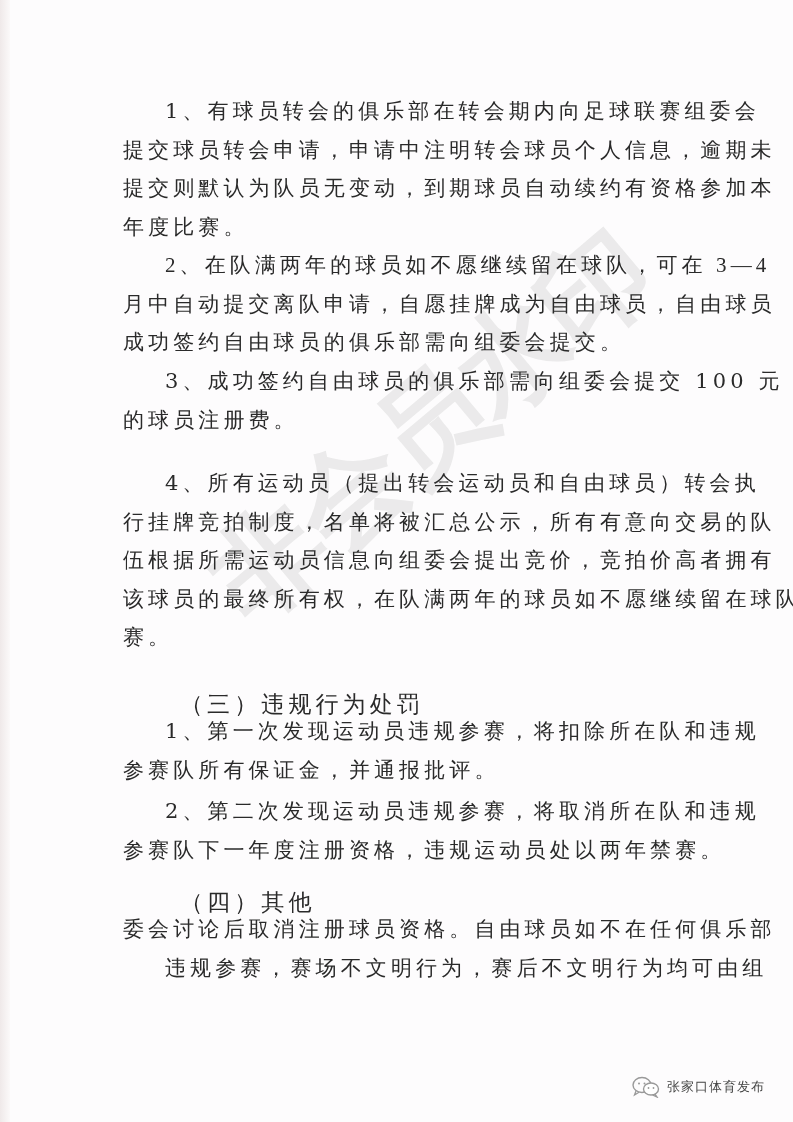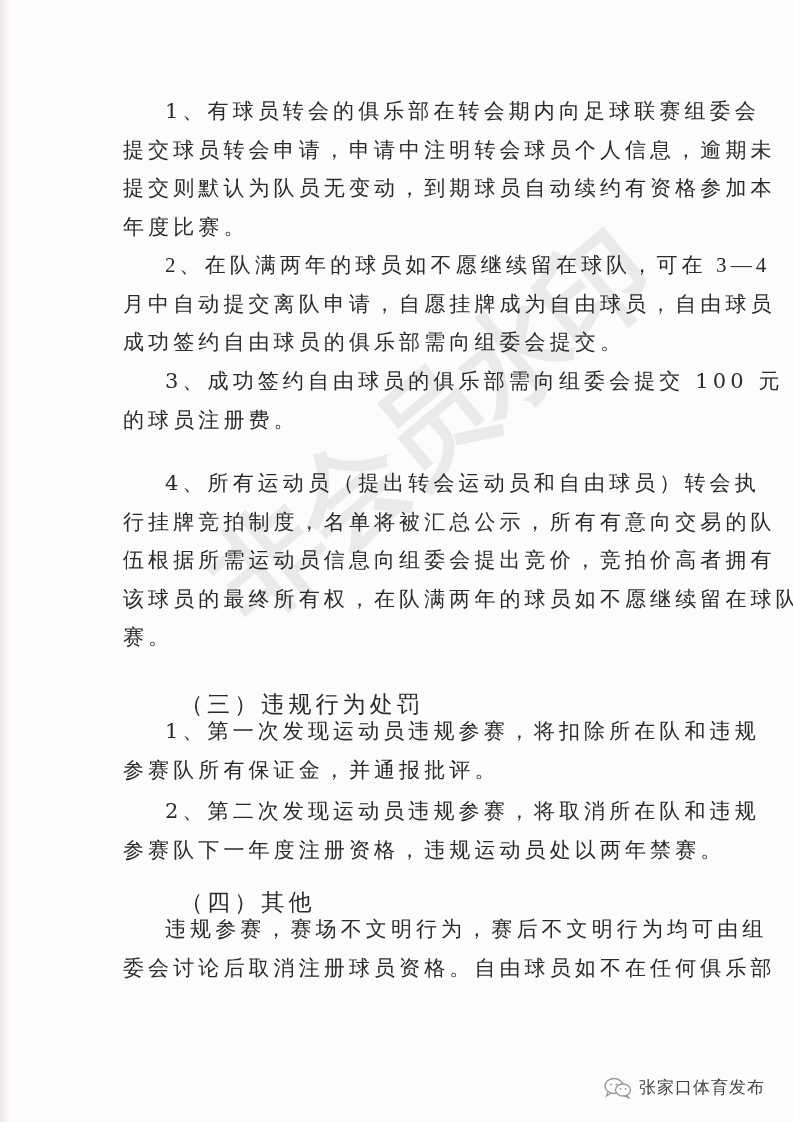--- a/index.html
+++ b/index.html
@@ -75,21 +75,21 @@
 
     .footer-brand {
       position: absolute;
       right: 28px;
       top: 1076px;
       display: flex;
       align-items: center;
       gap: 6px;
       color: #444;
       font-family: "DejaVu Sans", "Liberation Sans", sans-serif;
-      font-size: 17px;
+      font-size: 13px;
       letter-spacing: 1px;
       text-shadow: 0 0 2px #fff, 0 0 1px #fff;
     }
     .wechat-icon {
       width: 30px;
       height: 22px;
       position: relative;
     }
   </style>
 </head>
@@ -135,22 +135,22 @@
   </div>
 
   <div class="para p-6">
     <span class="line first">2、第二次发现运动员违规参赛，将取消所在队和违规</span>
     <span class="line cont">参赛队下一年度注册资格，违规运动员处以两年禁赛。</span>
   </div>
 
   <div class="heading h-4">（四）其他</div>
 
   <div class="para p-7">
+    <span class="line cont">委会讨论后取消注册球员资格。自由球员如不在任何俱乐部</span>
     <span class="line first">违规参赛，赛场不文明行为，赛后不文明行为均可由组</span>
-    <span class="line cont">委会讨论后取消注册球员资格。自由球员如不在任何俱乐部</span>
   </div>
 
 </div>
 
 <div class="footer-brand">
   <span class="wechat-icon">
     <svg width="30" height="22" viewBox="0 0 30 22">
       <ellipse cx="11" cy="9" rx="9" ry="7.5" fill="none" stroke="#999" stroke-width="1.4"></ellipse>
       <path d="M5 15 L3.5 19 L8 16.3" fill="none" stroke="#999" stroke-width="1.3"></path>
       <ellipse cx="20" cy="13" rx="7.5" ry="6" fill="#fff" stroke="#999" stroke-width="1.4"></ellipse>

